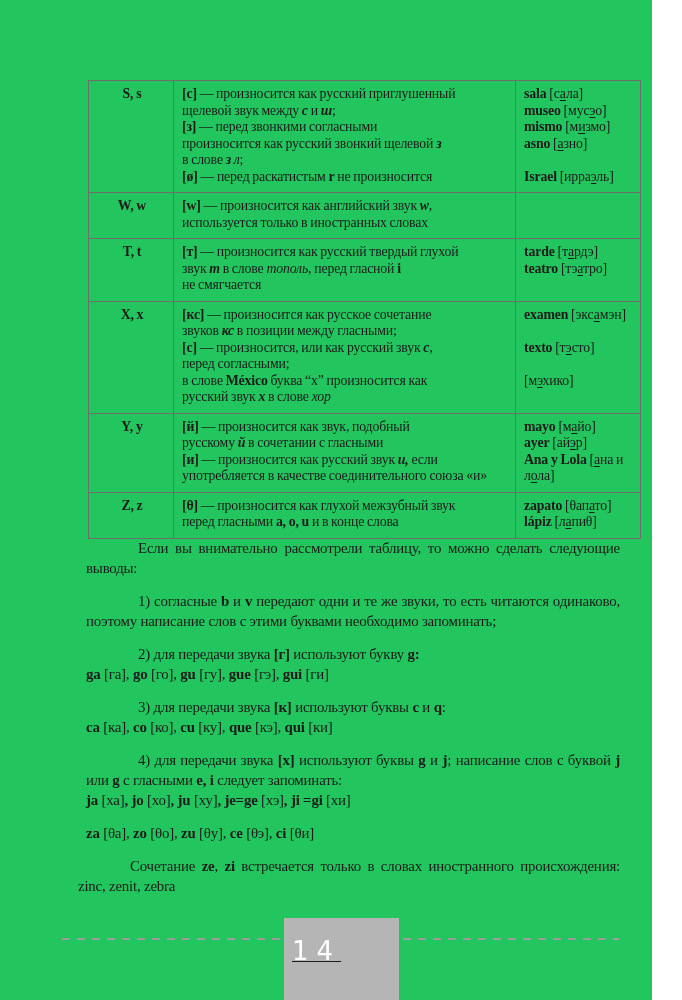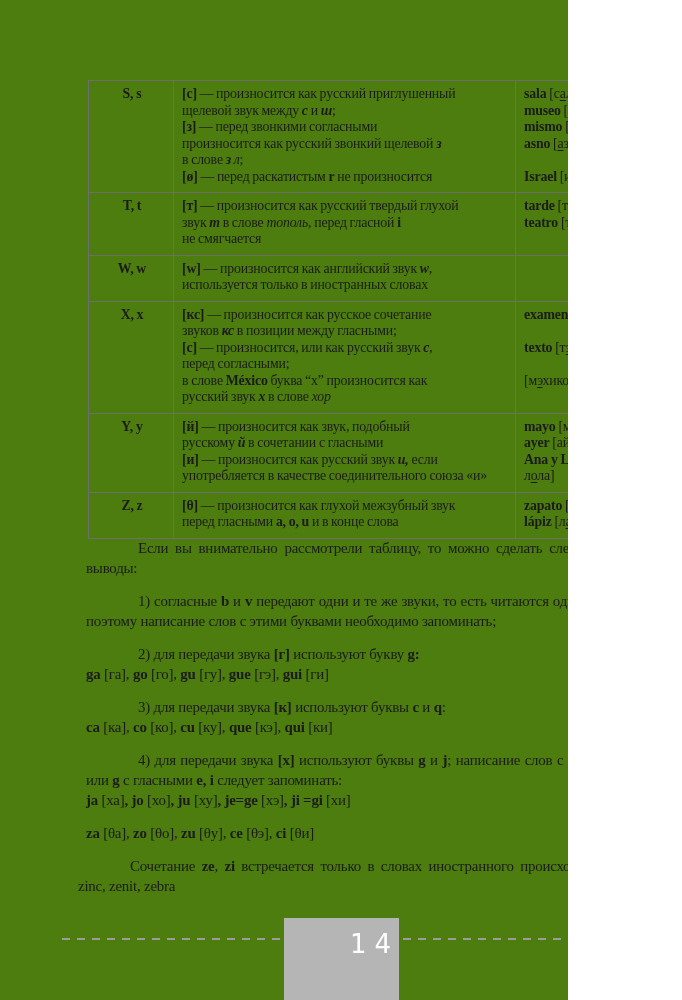--- a/index.html
+++ b/index.html
@@ -1,19 +1,19 @@
 <!DOCTYPE html>
 <html><head>
 <meta charset="utf-8">
 <style>
   html,body{margin:0;padding:0;background:#ffffff;}
   .page{
     position:relative;
-    width:568px;height:1000px;
-    background:#4d7c0f;
+    width:652px;height:1000px;
+    background:#22c55e;
     font-family:"Liberation Serif", serif;
     color:#1b1b1b;
     overflow:hidden;
   }
 
   
   table.pron{
     position:absolute;left:88px;top:80px;
     width:507px;
     border-collapse:collapse;
@@ -62,23 +62,24 @@
   
   .dash{
     position:absolute;top:938px;height:2px;
     background:repeating-linear-gradient(90deg,#9c9c9c 0 8px,transparent 8px 15px);
   }
   .dash-left{left:62px;width:219px;}
   .dash-right{left:403px;width:216px;}
   .page-num-box{
     position:absolute;left:284px;top:918px;width:115px;height:82px;
     background:#b5b5b5;
-    text-align:right;
+    text-align:left;
     box-sizing:border-box;
-    padding-top:11px;
+    padding-top:18px;
+    text-decoration:underline;
   }
   .page-num-box span{
     color:#ffffff;
     font-family:"DejaVu Sans", sans-serif;
     font-size:26px;
     letter-spacing:8px;
     padding-left:8px;
   }
 </style>
 </head>
@@ -87,28 +88,28 @@
 <div class="page">
 
   <table class="pron">
     <tbody>
       <tr>
         <td class="letter">S, s</td>
         <td class="desc"><b>[с]</b> — произносится как русский приглушенный<br>щелевой звук между <b><i>с</i></b> и <b><i>ш</i></b>;<br><b>[з]</b> — перед звонкими согласными<br>произносится как русский звонкий щелевой <b><i>з</i></b><br>в слове <b><i>з</i></b> <i>л</i>;<br><b>[ø]</b> — перед раскатистым <b>r</b> не произносится</td>
         <td class="examples"><b>sala</b> [с<u>а</u>ла]<br><b>museo</b> [мус<u>э</u>о]<br><b>mismo</b> [м<u>и</u>змо]<br><b>asno</b> [<u>а</u>зно]<br><br><b>Israel</b> [ирра<u>э</u>ль]</td>
       </tr>
       <tr>
+        <td class="letter">W, w</td>
+        <td class="desc"><b>[w]</b> — произносится как английский звук <b><i>w</i></b>,<br>используется только в иностранных словах</td>
+        <td class="examples"></td>
+      </tr>
+      <tr>
         <td class="letter">T, t</td>
         <td class="desc"><b>[т]</b> — произносится как русский твердый глухой<br>звук <b><i>т</i></b> в слове <i>тополь</i>, перед гласной <b>i</b><br>не смягчается</td>
         <td class="examples"><b>tarde</b> [т<u>а</u>рдэ]<br><b>teatro</b> [тэ<u>а</u>тро]</td>
-      </tr>
-      <tr>
-        <td class="letter">W, w</td>
-        <td class="desc"><b>[w]</b> — произносится как английский звук <b><i>w</i></b>,<br>используется только в иностранных словах</td>
-        <td class="examples"></td>
       </tr>
       <tr>
         <td class="letter">X, x</td>
         <td class="desc"><b>[кс]</b> — произносится как русское сочетание<br>звуков <b><i>кс</i></b> в позиции между гласными;<br><b>[с]</b> — произносится, или как русский звук <b><i>с</i></b>,<br>перед согласными;<br>в слове <b>México</b> буква “х” произносится как<br>русский звук <b><i>х</i></b> в слове <i>хор</i></td>
         <td class="examples"><b>examen</b> [экс<u>а</u>мэн]<br><br><b>texto</b> [т<u>э</u>сто]<br><br>[м<u>э</u>хико]</td>
       </tr>
       <tr>
         <td class="letter">Y, y</td>
         <td class="desc"><b>[й]</b> — произносится как звук, подобный<br>русскому <b><i>й</i></b> в сочетании с гласными<br><b>[и]</b> — произносится как русский звук <b><i>и,</i></b> если<br>употребляется в качестве соединительного союза «и»</td>
         <td class="examples"><b>mayo</b> [м<u>а</u>йо]<br><b>ayer</b> [ай<u>э</u>р]<br><b>Ana y Lola</b> [<u>а</u>на и<br>л<u>о</u>ла]</td>

